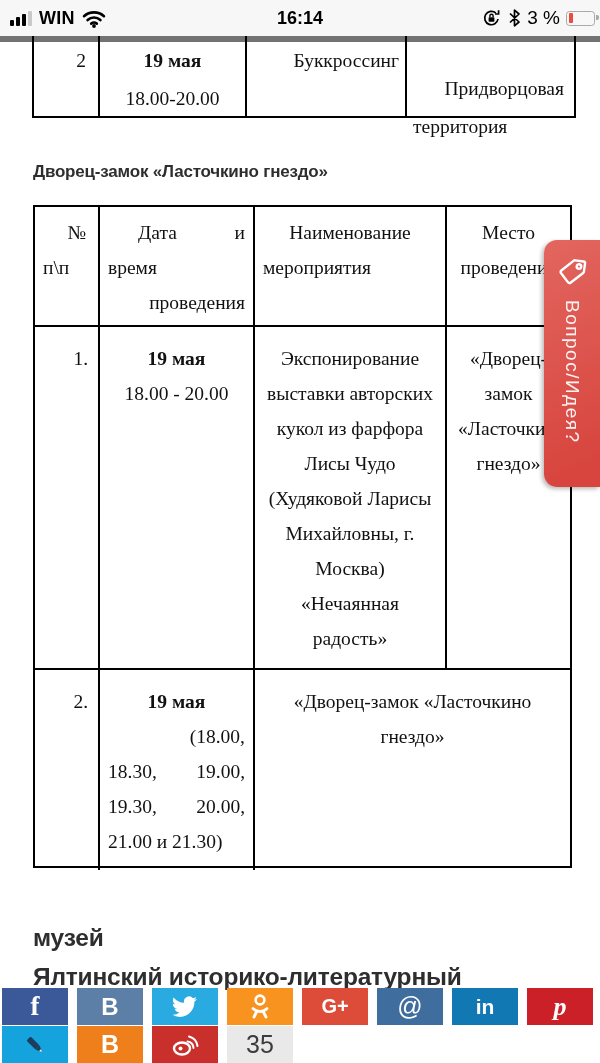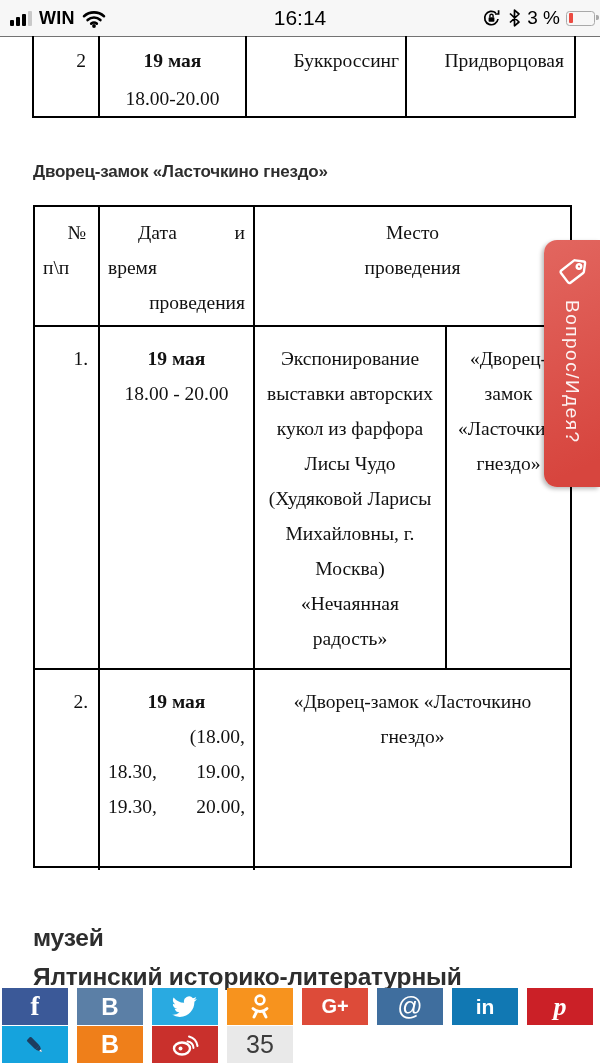--- a/index.html
+++ b/index.html
@@ -1,48 +1,48 @@
 <!DOCTYPE html>
 <html><head>
 <meta charset="utf-8">
 <style>
   html,body{margin:0;padding:0;background:#ddd;}
   #screen{position:relative;width:600px;height:1063px;background:#fff;overflow:hidden;
           font-family:"Liberation Sans","DejaVu Sans",sans-serif;}
 
   
   .statusbar{position:absolute;top:0;left:0;right:0;height:36px;background:#f7f7f7;
-             border-bottom:1px solid #737373;}
+             border-bottom:6px solid #737373;}
   .sb-left{position:absolute;left:10px;top:0;height:36px;display:flex;align-items:center;gap:7px;}
   .sig{display:flex;align-items:flex-end;gap:2px;height:16px;}
   .sig i{display:block;width:4px;border-radius:1px;background:#000;}
   .sig i.b1{height:6px}.sig i.b2{height:9px}.sig i.b3{height:12px}
   .sig i.b4{height:15px;background:#c9c9c9}
   .carrier{font-size:18px;font-weight:600;color:#000;letter-spacing:.3px;}
   .sb-time{position:absolute;left:0;right:0;top:0;height:36px;display:flex;align-items:center;
-           justify-content:center;font-size:21px;font-weight:400;color:#000;}
+           justify-content:center;font-size:18px;font-weight:700;color:#000;}
   .sb-right{position:absolute;right:5px;top:0;height:36px;display:flex;align-items:center;gap:6px;}
   .pct{font-size:19px;color:#000;}
   .battery{position:relative;width:27px;height:13px;border:1.5px solid #a9a9a9;border-radius:3.5px;}
   .battery .fill{position:absolute;left:1.5px;top:1.5px;bottom:1.5px;width:4px;background:#ec4b42;border-radius:1px;}
   .battery .cap{position:absolute;right:-4.5px;top:3.5px;width:2.5px;height:5px;background:#a9a9a9;
                 border-radius:0 2px 2px 0;}
 
   
   .ttxt{font-family:"Liberation Serif","DejaVu Serif",serif;color:#111;}
   
   .toptable{position:absolute;left:32px;top:36px;width:544px;height:82px;box-sizing:border-box;
             border-left:2px solid #000;border-right:2px solid #000;border-bottom:2px solid #000;
             display:flex;font-size:19.5px;line-height:38px;}
   .toptable .c{box-sizing:border-box;border-right:2px solid #000;padding:6px 6px 0 6px;}
   .toptable .c:last-child{border-right:none;}
   .tt-c1{width:66px;text-align:right;padding-right:12px!important;}
   .tt-c2{width:147px;text-align:center;}
   .tt-c3{width:160px;text-align:right;}
-  .tt-c4{flex:1;}
+  .tt-c4{flex:1;margin-top:28px;}
   .al-r{text-align:right;} .al-l{text-align:left;} .al-c{text-align:center;}
   .bold{font-weight:700;}
 
   
   .h1a{position:absolute;left:33px;top:162px;font-size:17px;font-weight:700;color:#2e2e2e;letter-spacing:-.2px;}
   .h1b{position:absolute;left:33px;top:918px;width:500px;font-size:24.5px;font-weight:700;color:#2e2e2e;
        letter-spacing:-.2px;line-height:39px;}
 
   
   .maintable{position:absolute;left:33px;top:205px;width:539px;height:663px;box-sizing:border-box;
@@ -136,39 +136,44 @@
 
   <div class="toptable ttxt">
     <div class="c tt-c1">2</div>
     <div class="c tt-c2">
       <div class="bold">19 мая</div>
       <div>18.00-20.00</div>
     </div>
     <div class="c tt-c3">Буккроссинг</div>
     <div class="c tt-c4">
       <div class="al-r" style="padding-right:4px;">Придворцовая</div>
+      <div class="al-l">территория</div>
     </div>
   </div>
 
   <div class="h1a">Дворец-замок «Ласточкино гнездо»</div>
 
   <div class="maintable ttxt">
 
     <div class="mrow hrow">
       <div class="mcell mc1">
         <div class="al-r" style="padding-right:4px;">№</div>
         <div class="al-l">п\п</div>
       </div>
       <div class="mcell mc2">
         <div class="just ind1">
           <span>Дата</span>
           <span>и</span>
         </div>
         <div class="al-l">время</div>
         <div class="al-r">проведения</div>
+      </div>
+      <div class="mcell mc3">
+        <div class="al-c">Наименование</div>
+        <div class="al-l">мероприятия</div>
       </div>
       <div class="mcell mc4">
         <div class="al-c">Место</div>
         <div class="al-c">проведения</div>
       </div>
     </div>
 
     <div class="mrow r1">
       <div class="mcell mc1 al-r" style="padding-right:10px;">1.</div>
       <div class="mcell mc2">
@@ -189,20 +194,21 @@
         <div class="al-c bold">19 мая</div>
         <div class="al-r">(18.00,</div>
         <div class="just">
           <span>18.30,</span>
           <span>19.00,</span>
         </div>
         <div class="just">
           <span>19.30,</span>
           <span>20.00,</span>
         </div>
+        <div class="al-l">21.00 и 21.30)</div>
       </div>
       <div class="mcell mc4">
         <div class="cellpara">«Дворец-замок «Ласточкино гнездо»</div>
       </div>
     </div>
   </div>
 
   <div class="feedback">
     <span style="display:flex;">
       <svg width="32" height="32" viewBox="0 0 24 24">

